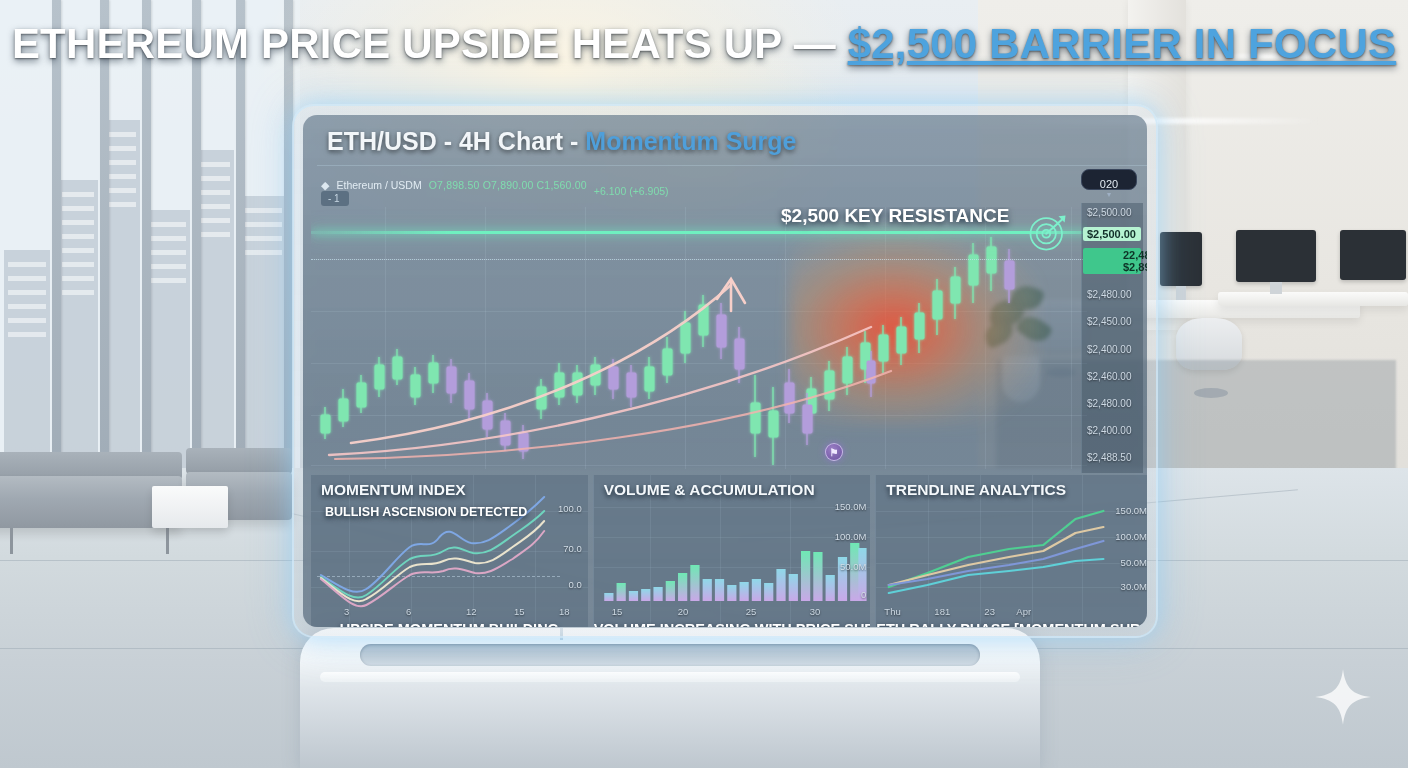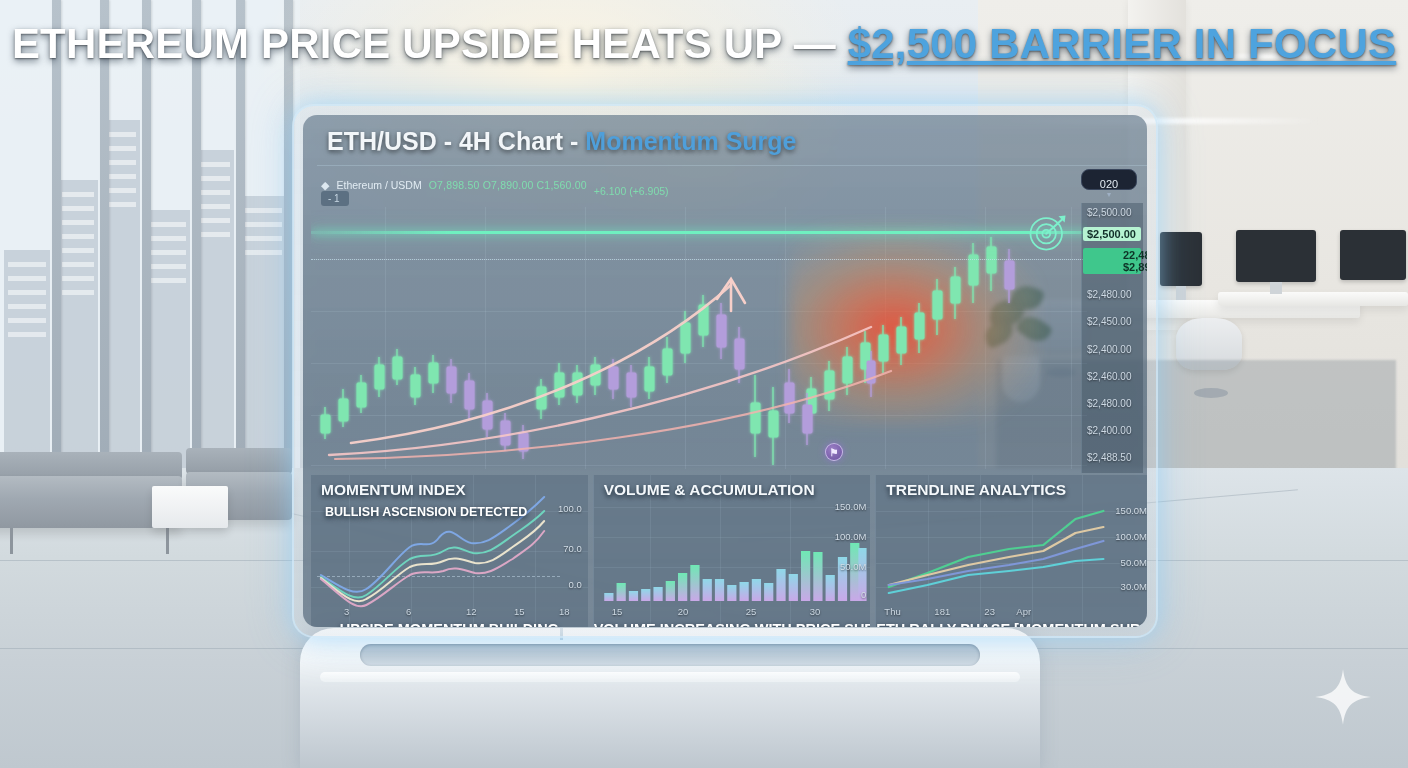--- a/index.html
+++ b/index.html
@@ -587,20 +587,21 @@
           <path d="M24,252 C200,250 420,226 580,164" stroke="#f2b3ae" stroke-width="2.2" opacity=".85"></path>
           <path d="M40,236 C210,214 340,150 420,78" stroke="#f7cfc9" stroke-width="2.6" opacity=".95"></path>
           <path d="M406,92 L420,72 L434,96" stroke="#f7cfc9" stroke-width="2.6"></path>
           <path d="M420,74 L420,104" stroke="#f7cfc9" stroke-width="2.6"></path>
         </g>
       </svg>
 
       <div class="resistance-line"></div>
       <div class="dotted-line"></div>
 
+      <div class="resist-label">$2,500 KEY RESISTANCE</div>
 
       <svg class="target-icon" viewBox="0 0 48 48">
         <circle cx="22" cy="26" r="18" fill="none" stroke="#7df0cc" stroke-width="2"></circle>
         <circle cx="22" cy="26" r="11" fill="none" stroke="#7df0cc" stroke-width="2"></circle>
         <circle cx="22" cy="26" r="4.5" fill="none" stroke="#7df0cc" stroke-width="2"></circle>
         <path d="M22 26 L42 8" stroke="#7df0cc" stroke-width="2.4" stroke-linecap="round"></path>
         <path d="M36 6 L44 5 L43 13 Z" fill="#7df0cc"></path>
       </svg>
 
       <div class="marker-badge">⚑</div>

